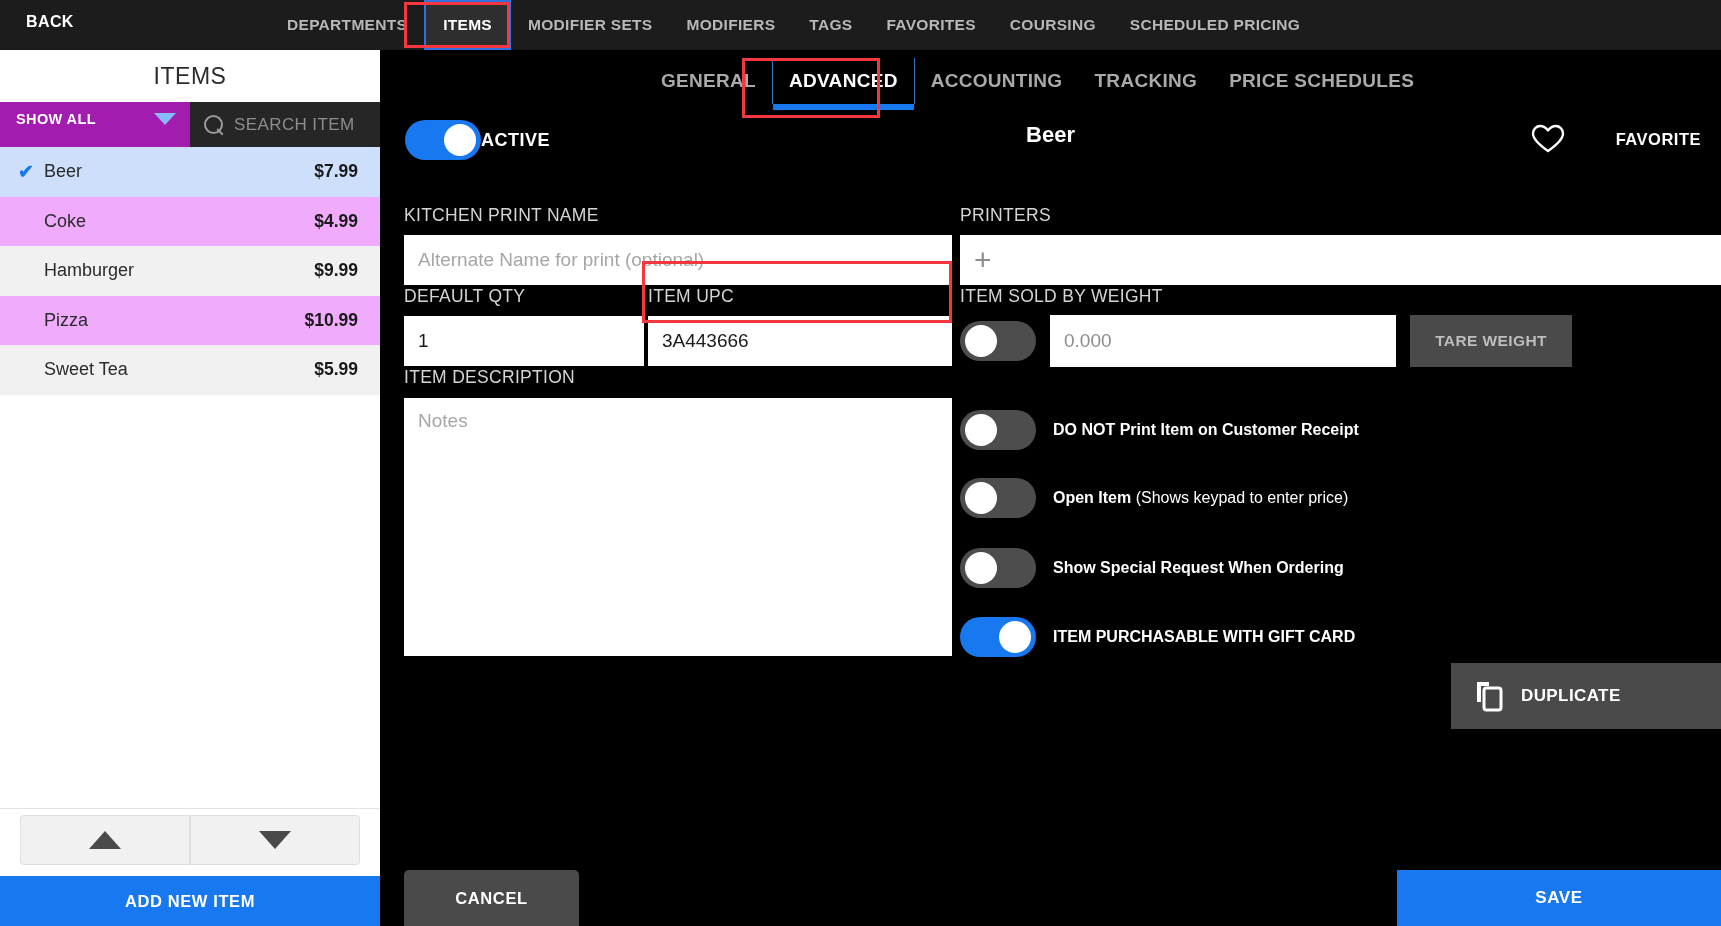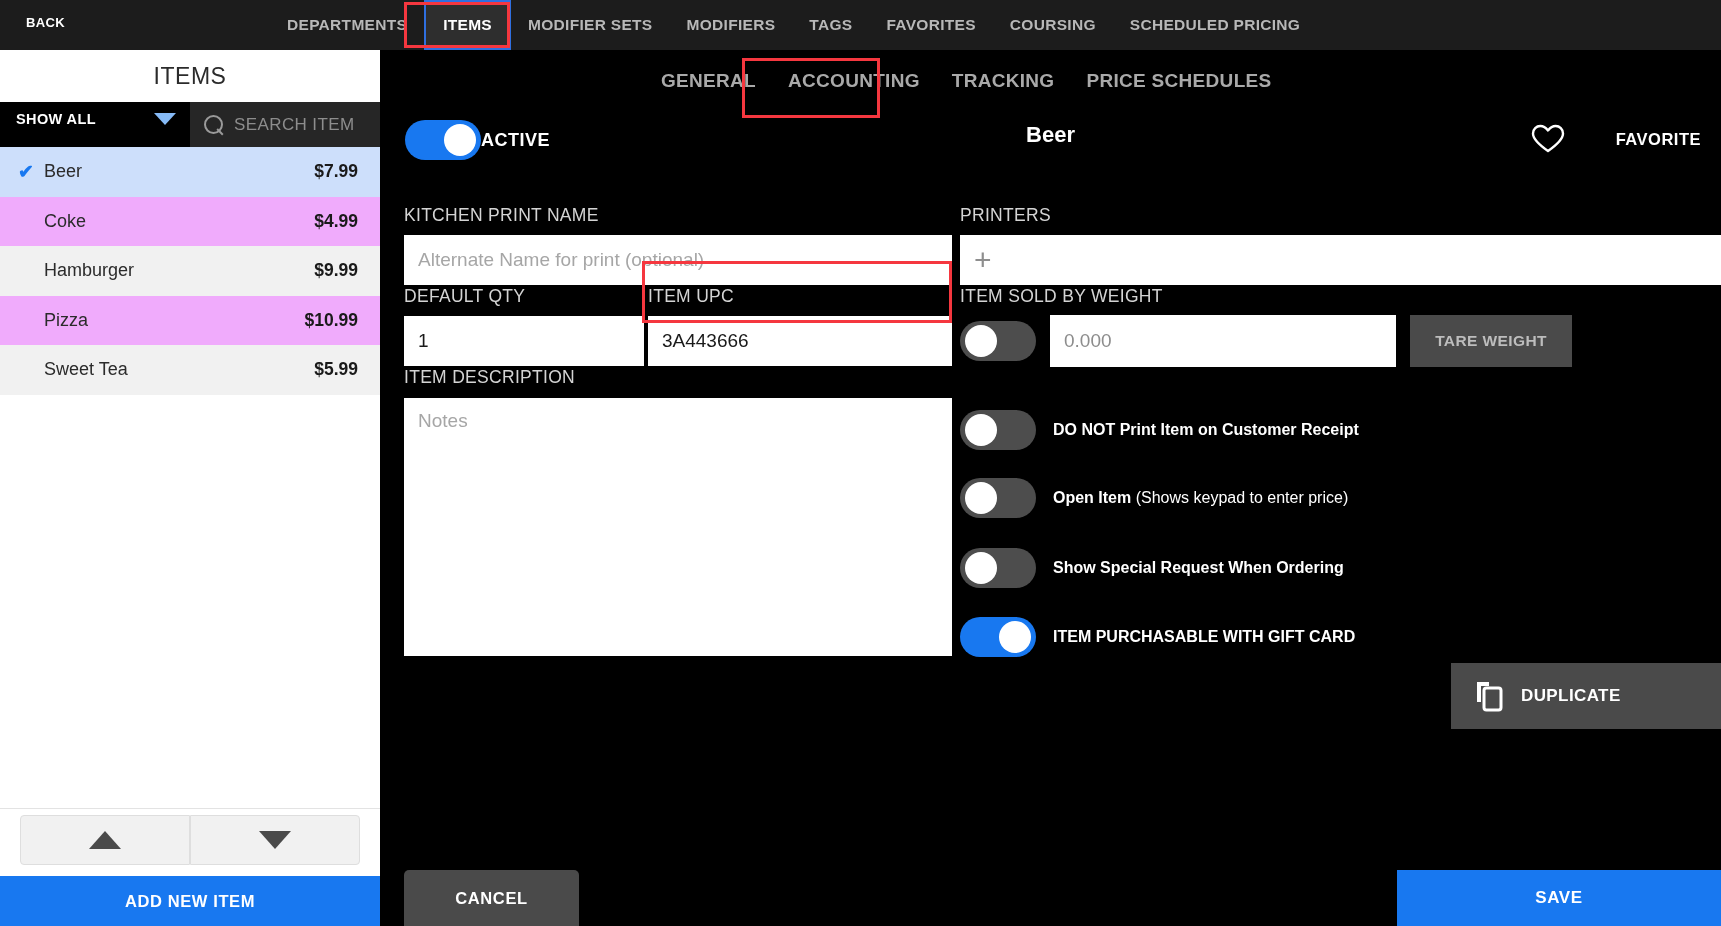--- a/index.html
+++ b/index.html
@@ -12,21 +12,21 @@
   #app { position: relative; width: 1721px; height: 926px; background: #2b2b2b; }
 
   
   .topnav {
     position: absolute; left: 0; top: 0; width: 1721px; height: 50px;
     background: #1c1c1c;
   }
   .nav-back {
     position: absolute; left: 26px; top: 0; height: 44px;
     display: flex; align-items: center;
-    color: #ffffff; font-size: 13px; font-weight: bold; letter-spacing: 0.4px;
+    color: #ffffff; font-size: 16px; font-weight: bold; letter-spacing: 0.4px;
   }
   .nav-items { position: absolute; left: 270px; top: 0; height: 50px; display: flex; align-items: stretch; }
   .nav-tab {
     display: flex; align-items: center; padding: 0 17px;
     color: #b8b8b8; font-size: 15.5px; font-weight: bold; letter-spacing: 0.3px;
     white-space: nowrap;
   }
   .nav-tab.active { color: #ffffff; background: #2e2e2e; border: 2px solid #2f6fe0; }
 
   
@@ -36,21 +36,21 @@
   .sidebar {
     position: absolute; left: 0; top: 50px; width: 380px; height: 876px;
     background: #ffffff;
   }
   .sb-title {
     height: 52px; display: flex; align-items: center; justify-content: center;
     color: #2b2b2b; font-size: 23px; letter-spacing: 0.5px; background: #fff;
   }
   .sb-filterbar { display: flex; height: 45px; }
   .sb-showall {
-    width: 190px; background: #000000; display: flex; align-items: center;
+    width: 190px; background: #a21caf; display: flex; align-items: center;
     justify-content: space-between; padding: 0 14px 12px 16px;
     color: #fff; font-size: 14.5px; font-weight: bold; letter-spacing: 0.4px;
   }
   .tri-down {
     width: 0; height: 0; border-left: 11px solid transparent;
     border-right: 11px solid transparent; border-top: 12px solid #87bbf7;
   }
   .sb-search {
     flex: 1; background: #262626; display: flex; align-items: center;
     padding-left: 14px; gap: 10px;
@@ -265,20 +265,21 @@
     <div class="sb-add">
       <span>ADD NEW ITEM</span>
     </div>
   </div>
 
   <div class="main">
 
     <div class="subtabs">
       <div class="subtabs-inner" id="subTabs">
           <div class="subtab">GENERAL</div>
+          <div class="subtab active">ADVANCED</div>
           <div class="subtab">ACCOUNTING</div>
           <div class="subtab">TRACKING</div>
           <div class="subtab">PRICE SCHEDULES</div>
         </div>
     </div>
 
     <div class="hdr-row">
       <div class="active-wrap">
         <div class="toggle on">
             <div class="knob"></div>

